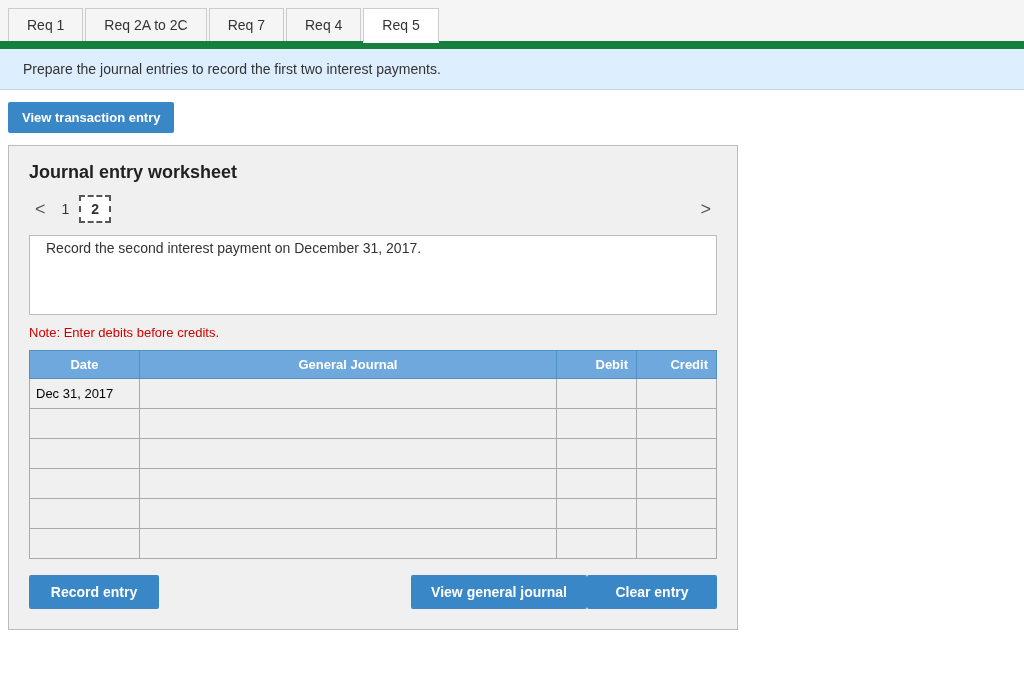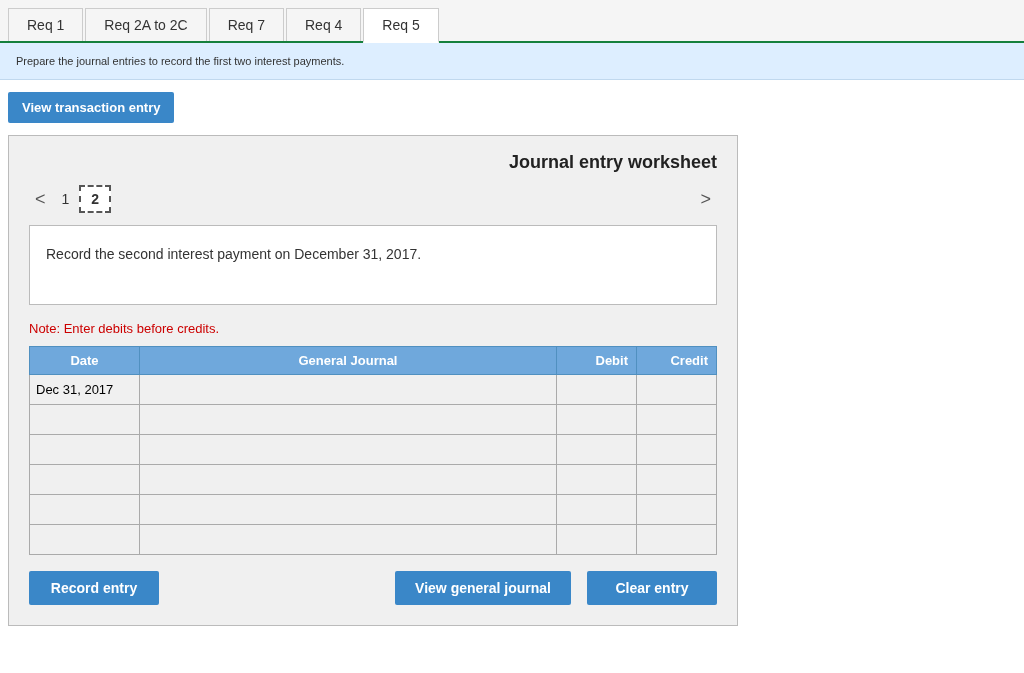--- a/index.html
+++ b/index.html
@@ -6,21 +6,21 @@
     body {
       font-family: Arial, sans-serif;
       font-size: 14px;
       background: #fff;
       color: #333;
     }
 
     
     .tabs-bar {
       display: flex;
-      border-bottom: 2px solid #15803d;
+      border-bottom: 8px solid #15803d;
       background: #f5f5f5;
       padding-top: 8px;
       padding-left: 8px;
     }
     .tab {
       padding: 8px 18px;
       border: 1px solid #ccc;
       border-bottom: none;
       background: #f5f5f5;
       cursor: pointer;
@@ -31,22 +31,22 @@
     .tab.active {
       background: #fff;
       border-bottom: 2px solid #fff;
       margin-bottom: -2px;
       font-weight: normal;
     }
 
     
     .info-bar {
       background: #ddeeff;
-      padding: 12px 16px;
-      font-size: 11px;
+      padding: 12px 23px;
+      font-size: 14px;
       color: #333;
       border-bottom: 1px solid #c0d8ee;
     }
 
     
     .btn-view-transactions {
       display: inline-block;
       background: #3a87c8;
       color: #fff;
       padding: 8px 14px;
@@ -65,21 +65,20 @@
       margin: 0 8px 16px 8px;
       padding: 16px 20px 20px 20px;
       max-width: 730px;
     }
 
     .worksheet-title {
       font-size: 18px;
       font-weight: bold;
       margin-bottom: 12px;
       color: #222;
-      text-align: right;
     }
 
     
     .pagination {
       display: flex;
       align-items: center;
       margin-bottom: 12px;
     }
     .page-arrow {
       font-size: 18px;
@@ -103,22 +102,22 @@
       font-weight: bold;
     }
     .page-arrow-right {
       margin-left: auto;
     }
 
     
     .instruction-box {
       background: #fff;
       border: 1px solid #bbb;
-      padding: 20px 16px;
-      margin-bottom: 16px;
+      padding: 4px 16px;
+      margin-bottom: 10px;
       font-size: 14px;
       color: #333;
       min-height: 80px;
     }
 
     
     .note-text {
       color: #cc0000;
       font-size: 13px;
       margin-bottom: 10px;
@@ -175,21 +174,20 @@
     
     .col-date { width: 110px; }
     .col-journal { }
     .col-debit { width: 80px; }
     .col-credit { width: 80px; }
 
     
     .action-buttons {
       display: flex;
       align-items: center;
-      gap: 16px;
     }
     .btn-action {
       background: #3a87c8;
       color: #fff;
       padding: 9px 20px;
       font-size: 14px;
       font-weight: bold;
       border: none;
       cursor: pointer;
       border-radius: 2px;

